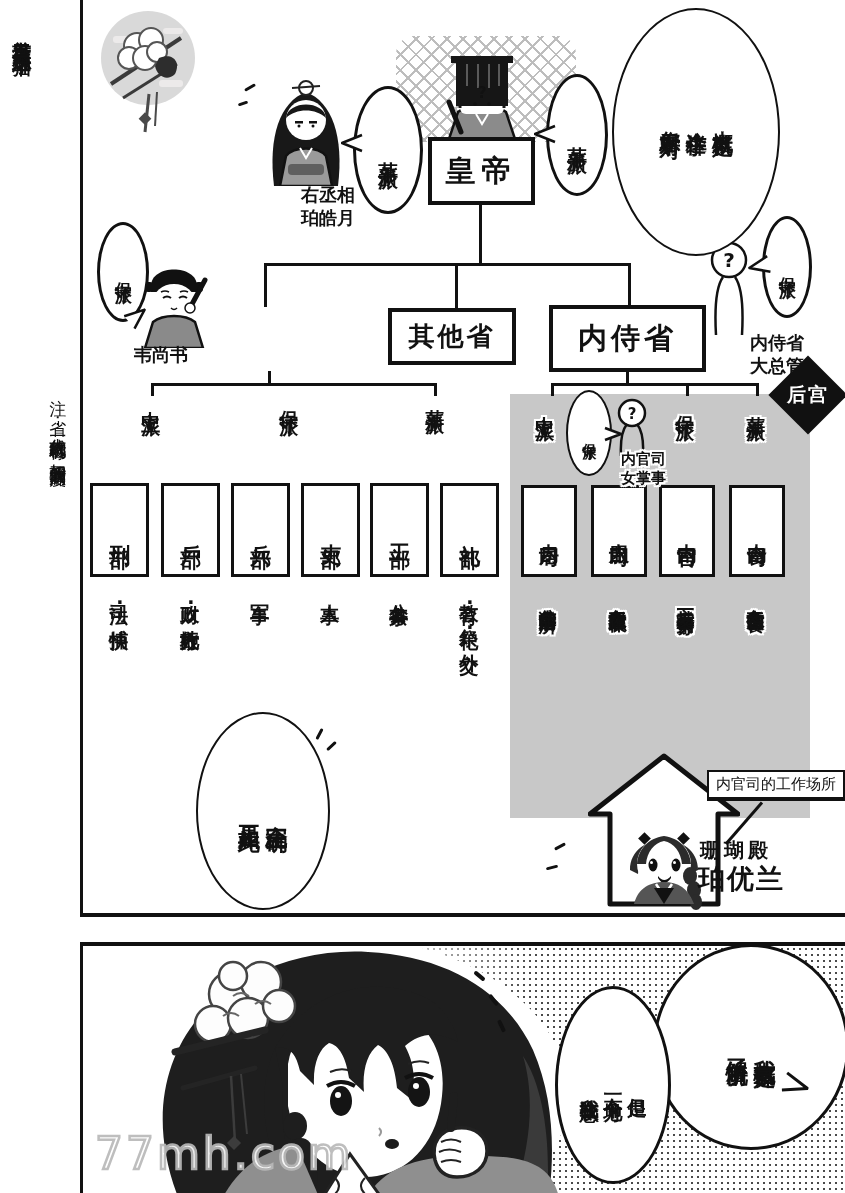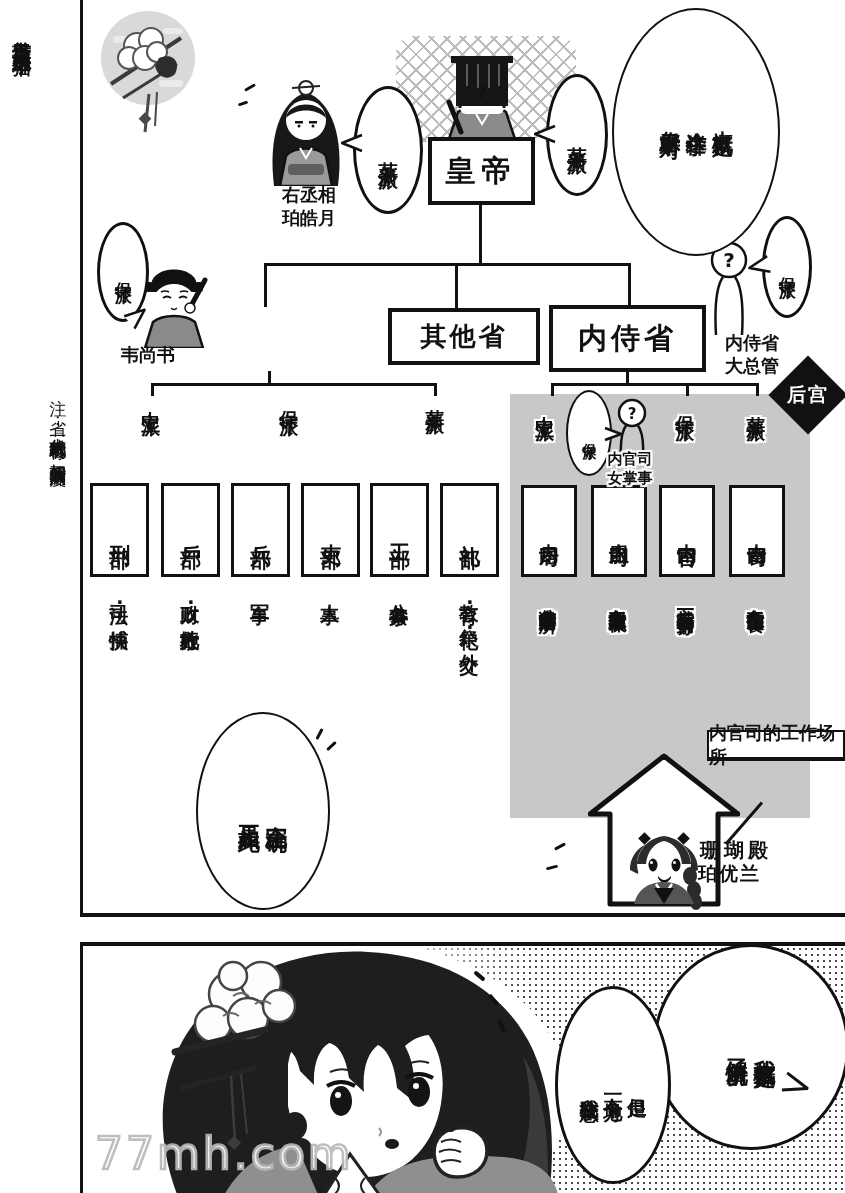--- a/index.html
+++ b/index.html
@@ -13,21 +13,21 @@
        align-items:center;justify-content:center;font-weight:700;text-align:center;color:var(--ink)}
   .box.big{border-width:4px}
   .vt{writing-mode:vertical-rl;text-orientation:upright;white-space:pre-line;
       letter-spacing:3px;font-weight:700;line-height:1.25;color:var(--ink)}
   .bubble{position:absolute;border:3px solid var(--ink);border-radius:50%;background:#fff;
           display:flex;align-items:center;justify-content:center;z-index:5}
   .halo{text-shadow:-2px 0 #fff,2px 0 #fff,0 -2px #fff,0 2px #fff,
         -2px -2px #fff,2px 2px #fff,-2px 2px #fff,2px -2px #fff}
   .d{position:absolute;background:var(--ink);border-radius:2px;z-index:6}
   .tail{position:absolute;z-index:6}
-  .lbl{position:absolute;font-weight:700;text-align:center;white-space:pre-line;line-height:1.25;color:var(--ink)}
+  .lbl{position:absolute;font-weight:700;text-align:right;white-space:pre-line;line-height:1.25;color:var(--ink)}
   #p2{position:absolute;left:80px;top:942px;width:765px;height:251px;
       border-top:4px solid var(--ink);border-left:3px solid var(--ink);overflow:hidden;
       background-image:
         linear-gradient(100deg,#fff 0 34%,rgba(255,255,255,0) 56%),
         radial-gradient(circle,#4a4a4a 1.1px,transparent 1.35px);
       background-size:100% 100%,6px 6px}
   #watermark{color:#fff;-webkit-text-stroke:2.5px #b9b9b9;font-weight:400;
              font-size:44px;letter-spacing:3px;opacity:.92}
   .diamond{position:absolute;left:780px;top:367px;width:56px;height:56px;background:var(--ink);
            transform:rotate(45deg);z-index:7;display:flex;align-items:center;justify-content:center}
@@ -176,21 +176,21 @@
   <div class="line" style="left:151px;top:383px;width:286px;height:3px"></div>
   <div class="line" style="left:151px;top:383px;width:3px;height:13px"></div>
   <div class="line" style="left:434px;top:383px;width:3px;height:13px"></div>
 
   <div class="line" style="left:626px;top:372px;width:3px;height:14px;z-index:2"></div>
   <div class="line" style="left:551px;top:383px;width:208px;height:3px;z-index:2"></div>
   <div class="line" style="left:551px;top:383px;width:3px;height:13px;z-index:2"></div>
   <div class="line" style="left:686px;top:383px;width:3px;height:13px;z-index:2"></div>
   <div class="line" style="left:756px;top:383px;width:3px;height:13px;z-index:2"></div>
 
-  <div class="box big" style="left:388px;top:308px;width:152px;height:57px;font-size:26px;letter-spacing:3px">
+  <div class="box big" style="left:388px;top:308px;width:128px;height:57px;font-size:26px;letter-spacing:3px">
     <span>其他省</span>
     </div>
   <div class="box big" style="left:549px;top:305px;width:157px;height:67px;font-size:29px;letter-spacing:4px;z-index:3">
     <span>内侍省</span>
     </div>
 
   <div class="abs vt" style="left:139px;top:395px;font-size:19px">中立派</div>
   <div class="abs vt" style="left:277px;top:395px;font-size:19px">保守派</div>
   <div class="abs vt" style="left:423px;top:393px;font-size:19px">革新派</div>
 
@@ -282,23 +282,23 @@
       <path d="M70,124 Q76,132 83,124 L83,126 Q76,136 70,126 Z" fill="#111"></path>
       <ellipse cx="102" cy="124" rx="7" ry="9" fill="#2b2b2b"></ellipse>
       <ellipse cx="106" cy="138" rx="7" ry="9" fill="#2b2b2b"></ellipse>
       <ellipse cx="108" cy="150" rx="6" ry="8" fill="#2b2b2b"></ellipse>
       <path d="M46,152 C50,136 62,130 76,130 C90,130 100,136 106,152 Z" fill="#555"></path>
       <path d="M68,132 L76,144 L84,132" fill="none" stroke="#fff" stroke-width="2.5"></path>
       <path d="M66,136 L76,152 L86,136 Z" fill="#111"></path>
     </g>
   </svg>
   <div class="lbl" style="left:700px;top:838px;width:96px;font-size:20px;z-index:9;text-align:left;letter-spacing:4px">珊瑚殿</div>
-  <div class="lbl" style="left:698px;top:862px;width:120px;font-size:19px;z-index:9;text-align:left;letter-spacing:2px">珀优兰</div>
-
-  <div class="abs" style="left:707px;top:730px;width:138px;height:31px;background:#fff;border:2px solid var(--ink);border-bottom-width:4px;display:flex;align-items:center;justify-content:center;font-weight:700;font-size:18px;z-index:9;letter-spacing:0">
+  <div class="lbl" style="left:698px;top:862px;width:120px;font-size:27px;z-index:9;text-align:left;letter-spacing:2px">珀优兰</div>
+
+  <div class="abs" style="left:707px;top:770px;width:138px;height:31px;background:#fff;border:2px solid var(--ink);border-bottom-width:4px;display:flex;align-items:center;justify-content:center;font-weight:400;font-size:15px;z-index:9;letter-spacing:0">
     <span>内官司的工作场所</span>
   </div>
   <div class="line" style="left:762px;top:801px;width:55px;height:3px;transform:rotate(131deg);transform-origin:left center;z-index:9"></div>
 
   <div id="p2">
     <svg style="position:absolute;left:0;top:0" width="505" height="251" viewBox="0 0 505 251">
       <ellipse cx="250" cy="150" rx="235" ry="160" fill="#fff"></ellipse>
       <path d="M95,251 C68,180 78,118 115,72 C150,30 215,2 285,6 C362,10 422,44 450,104 C470,150 472,202 466,251 Z" fill="#1e1e1e"></path>
       <path d="M430,251 C448,200 452,150 440,110 C460,140 468,195 464,251 Z" fill="#3a3a3a"></path>
       <path d="M205,118 C213,70 260,50 302,60 C342,70 364,104 359,150 C355,192 330,224 294,230 C254,237 213,206 205,160 Z" fill="#fff"></path>

